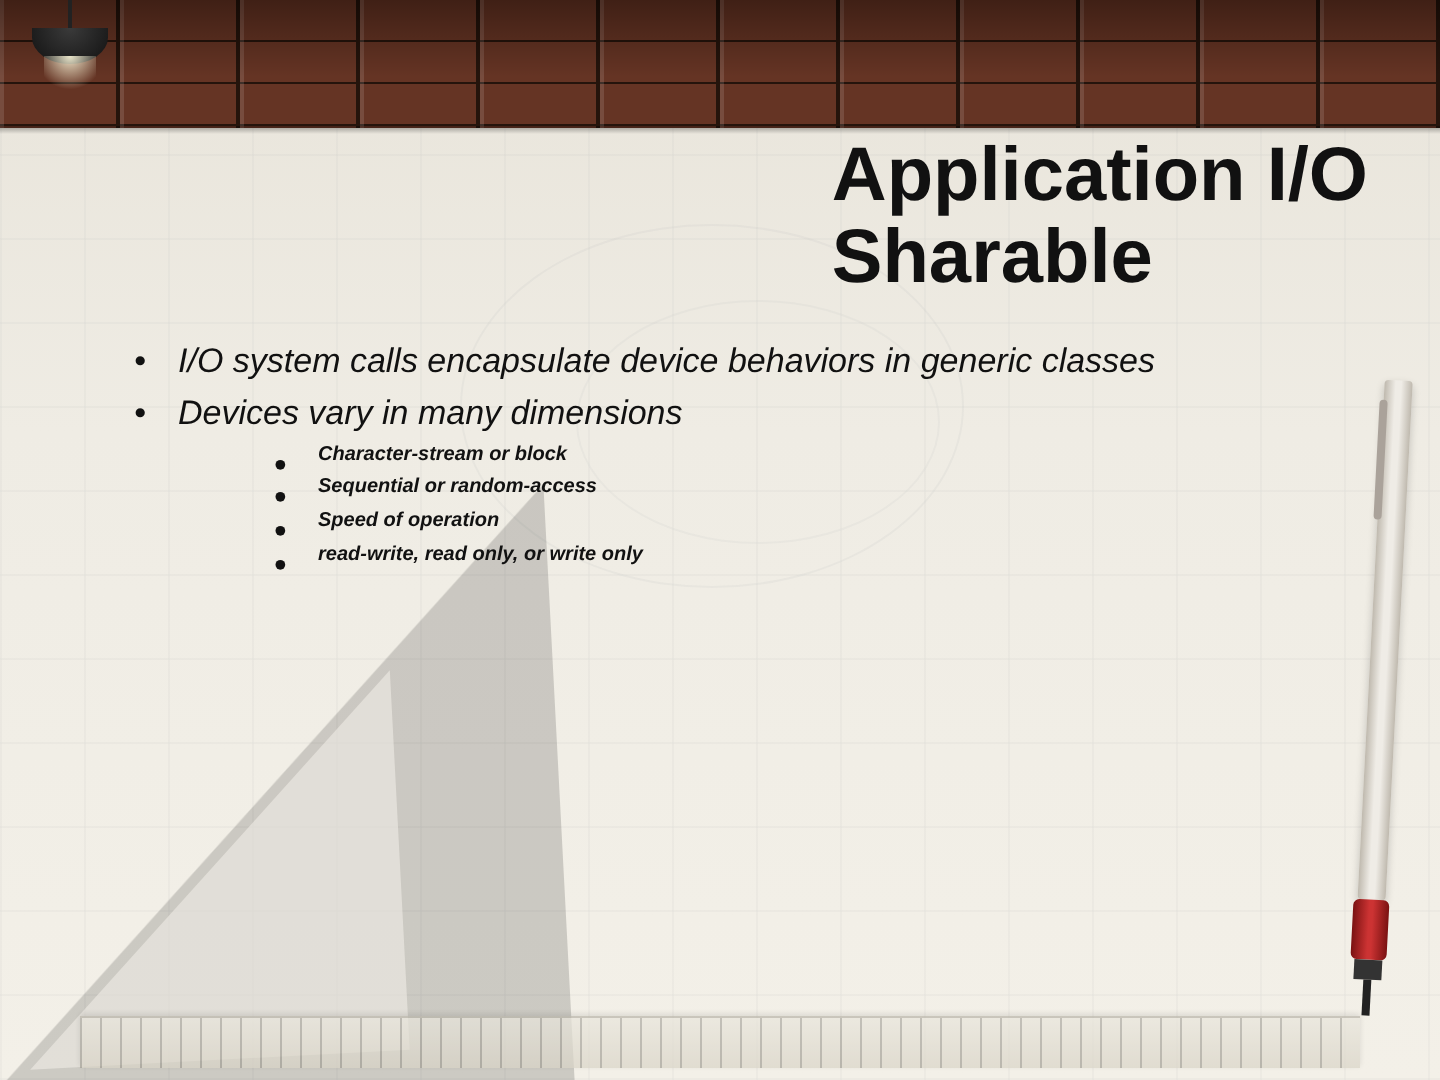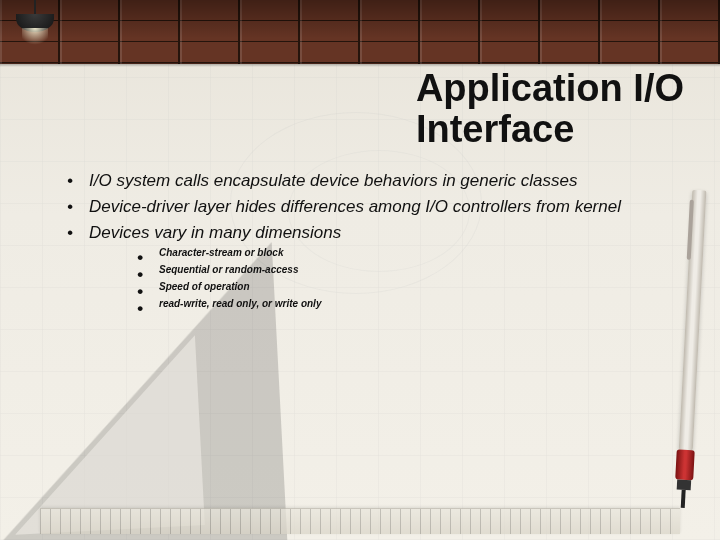--- a/index.html
+++ b/index.html
@@ -202,27 +202,26 @@
   <div class="pencil">
     <div class="barrel"></div>
       <div class="clip"></div>
       <div class="band"></div>
       <div class="band2"></div>
       <div class="tip"></div>
   </div>
 
   <div class="title">
     <div>Application I/O</div>
-    <div>Interface</div>
+    <div>Sharable</div>
   </div>
 
   <div class="content">
     <ul>
       <li>I/O system calls encapsulate device behaviors in generic classes</li>
-      <li>Device-driver layer hides differences among I/O controllers from kernel</li>
       <li>Devices vary in many dimensions</li>
     </ul>
     <ul class="sub">
       <li>Character-stream or block</li>
       <li>Sequential or random-access</li>
       <li>Speed of operation</li>
       <li>read-write, read only, or write only</li>
     </ul>
   </div>
 </div>

